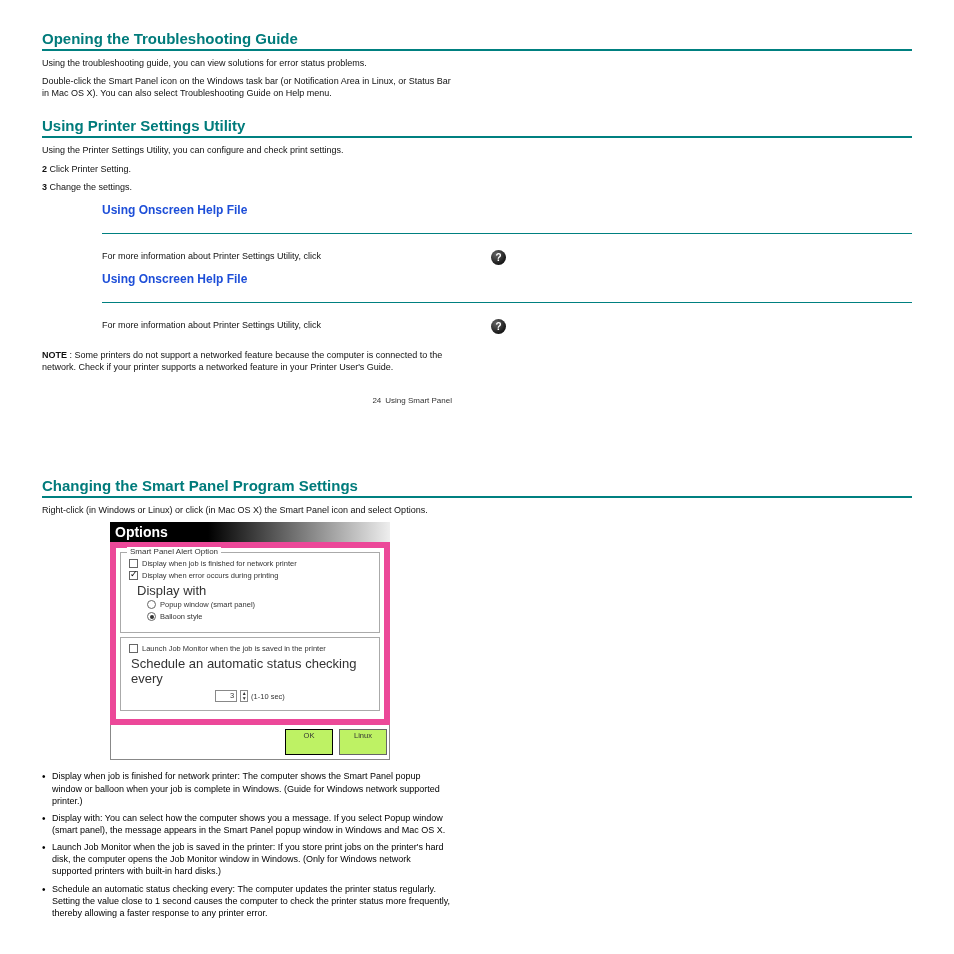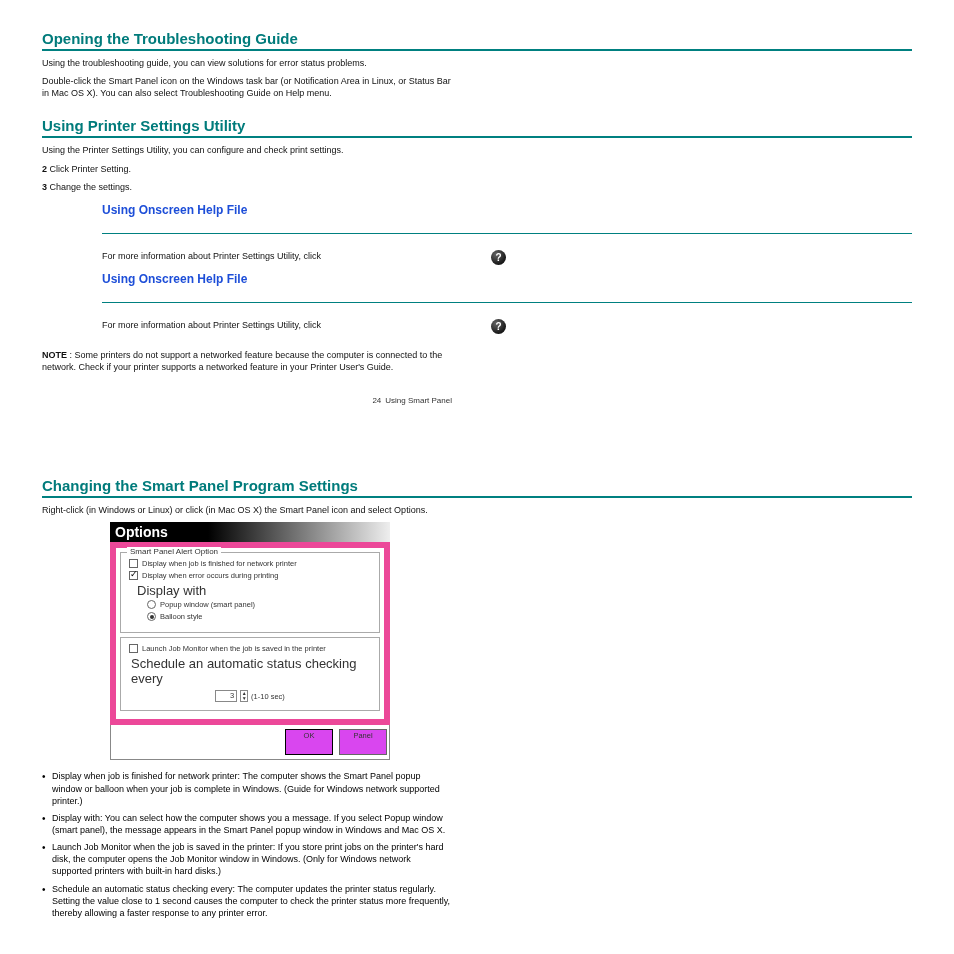--- a/index.html
+++ b/index.html
@@ -208,21 +208,21 @@
     padding: 4px 2px 0 2px;
     border: 1px solid #888;
     border-top: none;
     padding-bottom: 4px;
   }
   .dlg-btn {
     min-width: 48px;
     height: 26px;
     font-size: 7.5px;
     border: 1px solid #666;
-    background: #d946ef;
+    background: #bef264;
     text-align: center;
     line-height: 12px;
     cursor: pointer;
   }
   .dlg-btn.default { border: 1.5px solid #000; }
   .footer {
     position: absolute;
     bottom: 22px;
     width: 410px;
     font-size: 8px;
@@ -324,21 +324,21 @@
             <div class="spinner">
               <span>▲</span>
               <span>▼</span>
             </div>
             <span>(1-10 sec)</span>
           </div>
         </div>
       </div>
       <div class="dlg-buttons">
         <div class="dlg-btn default">OK</div>
-        <div class="dlg-btn">Panel</div>
+        <div class="dlg-btn">Linux</div>
       </div>
     </div>
 
     <ul class="bullet-list body-text-narrow">
       <li>Display when job is finished for network printer: The computer shows the Smart Panel popup window or balloon when your job is complete in Windows. (Guide for Windows network supported printer.)</li>
       <li>Display with: You can select how the computer shows you a message. If you select Popup window (smart panel), the message appears in the Smart Panel popup window in Windows and Mac OS X.</li>
       <li>Launch Job Monitor when the job is saved in the printer: If you store print jobs on the printer's hard disk, the computer opens the Job Monitor window in Windows. (Only for Windows network supported printers with built-in hard disks.)</li>
       <li>Schedule an automatic status checking every: The computer updates the printer status regularly. Setting the value close to 1 second causes the computer to check the printer status more frequently, thereby allowing a faster response to any printer error.</li>
     </ul>
   </div>

